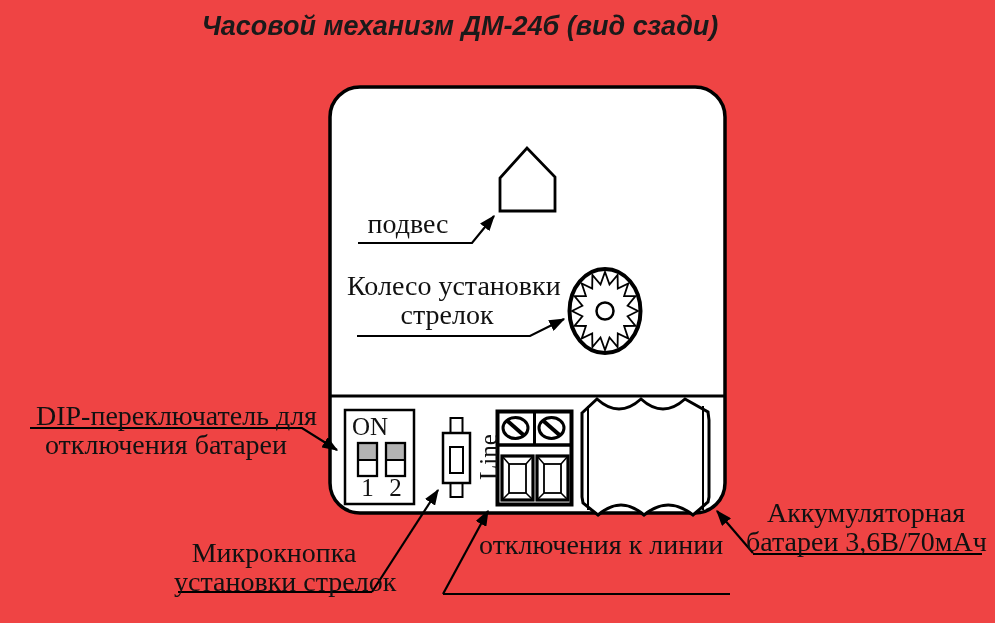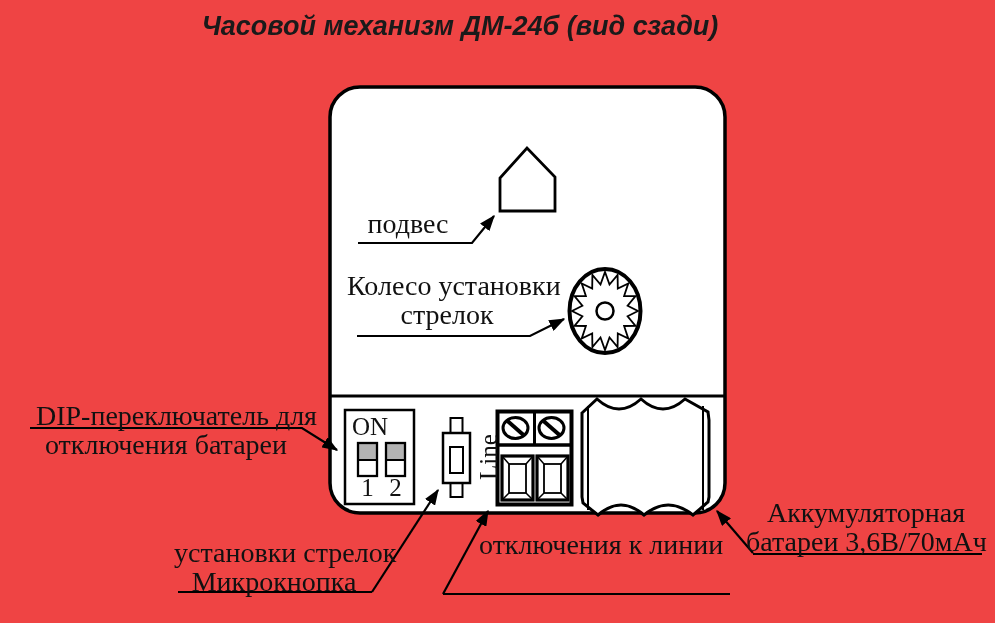--- a/index.html
+++ b/index.html
@@ -123,22 +123,22 @@
     <span>Колесо установки</span>
     <span>стрелок</span>
   </div>
 
   <div class="lbl" style="left:36px;top:361px;width:260px;margin-top:40px;">
     <span>DIP-переключатель для</span>
     <span>отключения батареи</span>
   </div>
 
   <div class="lbl" style="left:174px;top:538px;width:200px;">
+    <span>Микрокнопка</span>
     <span>установки стрелок</span>
-    <span>Микрокнопка</span>
   </div>
 
   <div class="lbl" style="left:479px;top:530px;width:240px;">
     <span>отключения к линии</span>
   </div>
 
   <div class="lbl" style="left:746px;top:498px;width:240px;">
     <span>Аккумуляторная</span>
     <span>батареи 3,6В/70мАч</span>
   </div>

